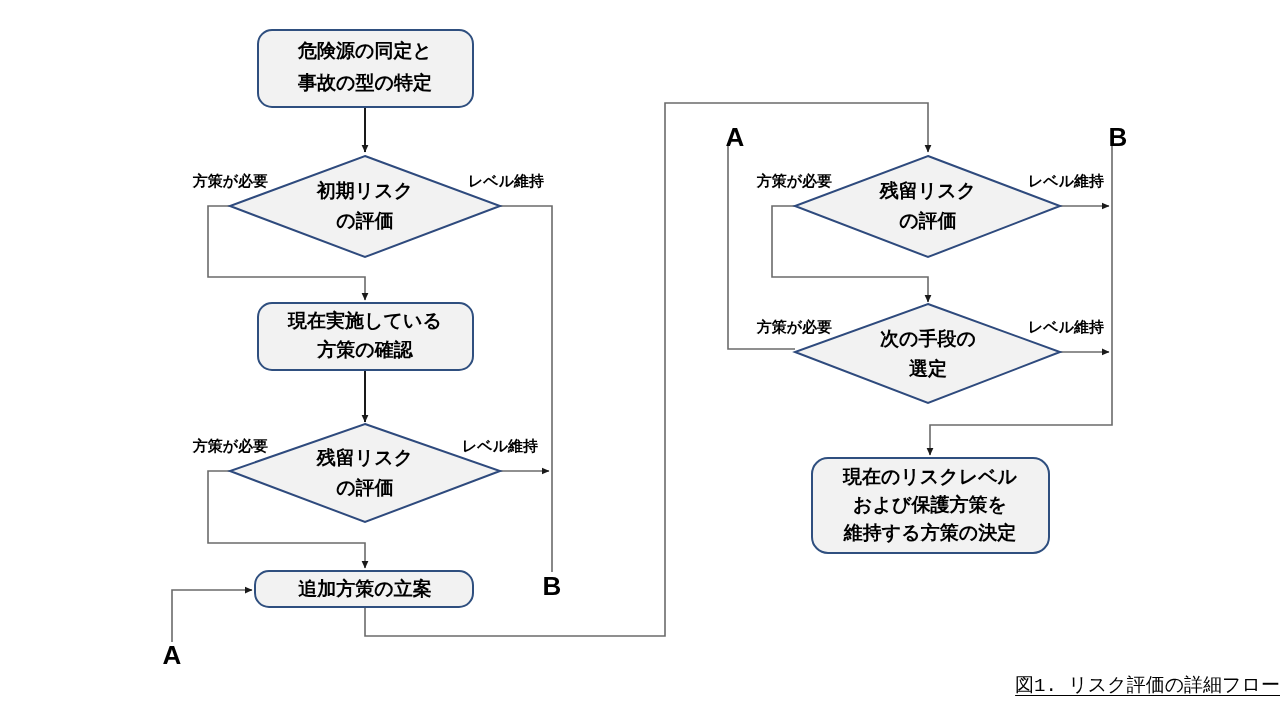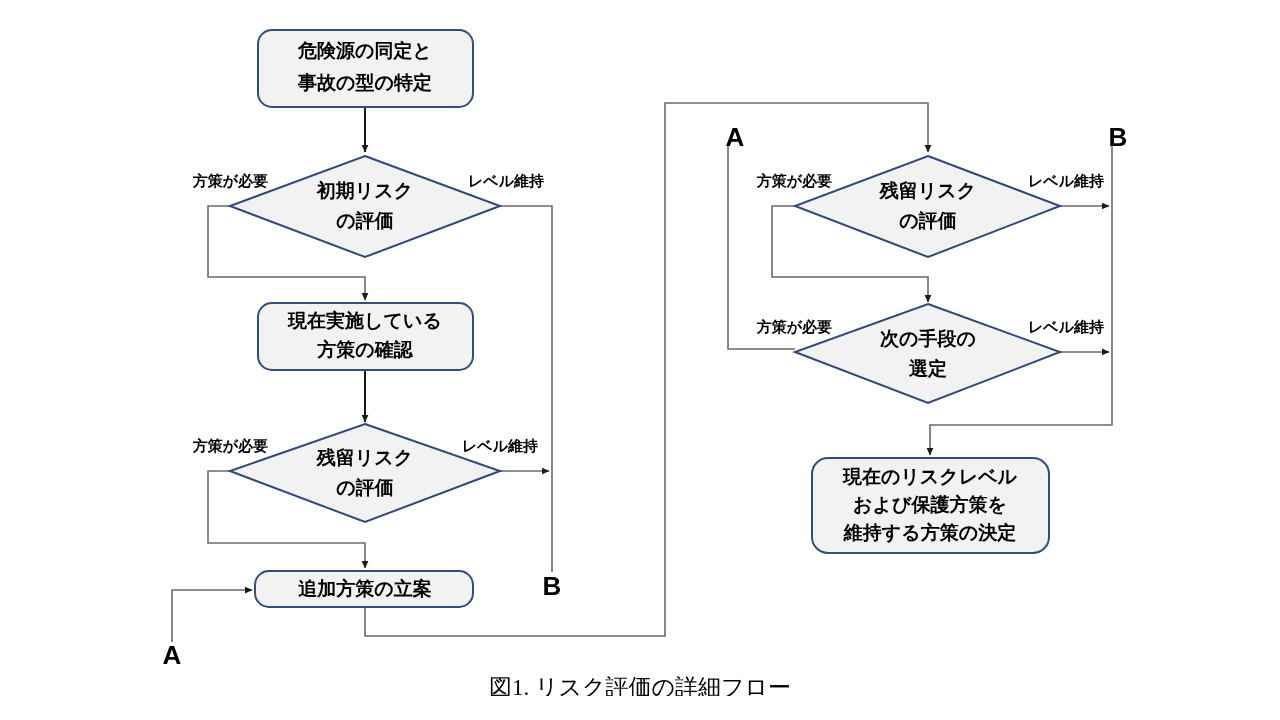--- a/index.html
+++ b/index.html
@@ -66,23 +66,23 @@
     font-weight: bold;
     fill: #000000;
     text-anchor: middle;
     dominant-baseline: middle;
   }
   .caption-text {
     position: absolute;
     left: 0;
     right: 0;
     top: 672px;
-    text-align: center;
-    font-family: Liberation Serif, serif;
-    font-size: 23px;
+    text-align: right;
+    font-family: Liberation Mono, monospace;
+    font-size: 19px;
     color: #000000;
   }
   .caption-text span {
     text-decoration: underline;
     text-underline-offset: 4px;
   }
 </style>
 </head>
 <body>
 

